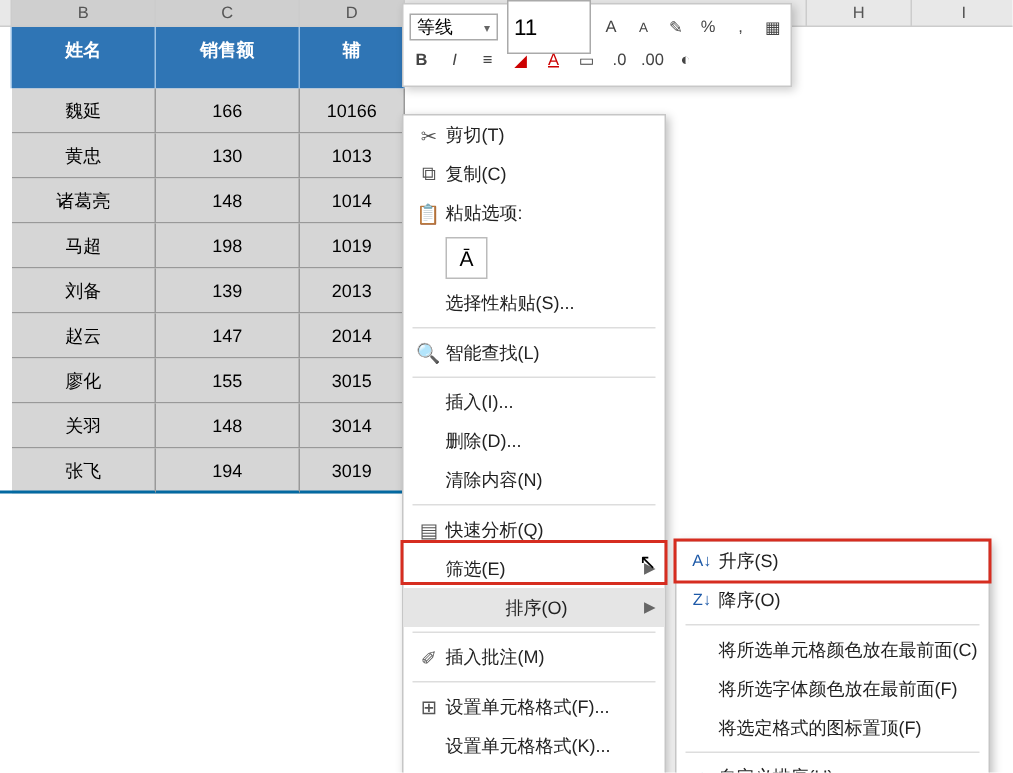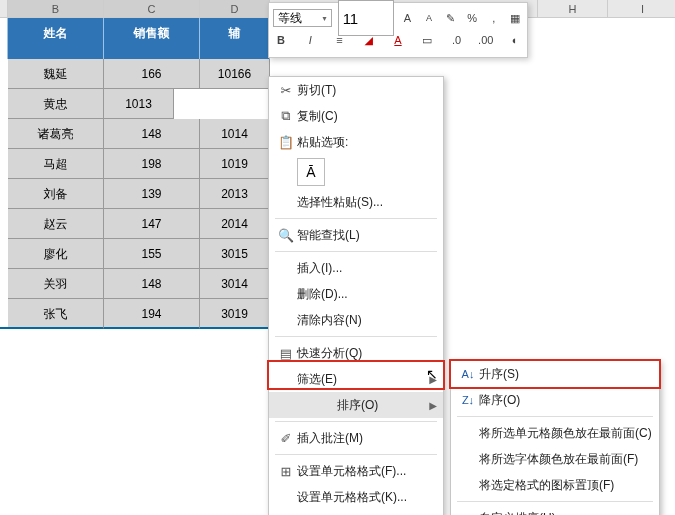--- a/index.html
+++ b/index.html
@@ -14,21 +14,21 @@
 .wH{width:70px;}
 .wI{width:70px;}
 .colhdr .wB,.colhdr .wC,.colhdr .wD{background:#cfcfcf;}
 .thead{display:flex;}
 .thead div{height:41px;background:#2f75b5;color:#fff;font-weight:bold;text-align:center;line-height:30px;border-right:1px solid #9cc2e5;}
 .rows .row{display:flex;}
 .rows .row div{height:30px;border-right:1px solid #999;border-bottom:1px solid #999;text-align:center;line-height:30px;background:#d6d6d6;}
 .rows .row .lead{width:8px;background:#fff;border:none;}
 .rows .row:last-child div{border-bottom:2px solid #0369a1;}
 .mini{position:absolute;top:2px;left:268px;width:260px;height:56px;background:#fff;border:1px solid #c8c8c8;box-shadow:2px 2px 6px rgba(0,0,0,.2);padding:4px;}
-.mini .r{display:flex;align-items:center;gap:6px;height:22px;justify-content:space-between;}
+.mini .r{display:flex;align-items:center;gap:6px;height:22px;}
 .mini input{width:56px;height:36px;border:1px solid #aaa;font-size:15px;padding:0 4px;}
 .mini .ico{width:16px;height:16px;display:flex;align-items:center;justify-content:center;color:#444;font-size:11px;}
 .mini .fontname{width:60px;border:1px solid #aaa;height:18px;font-size:11px;padding:0 4px;display:flex;align-items:center;justify-content:space-between;}
 .mini .dd{font-size:8px;color:#666;}
 .menu{position:absolute;top:76px;left:268px;width:176px;background:#fff;border:1px solid #c6c6c6;box-shadow:2px 2px 6px rgba(0,0,0,.25);}
 .menu .item{display:flex;align-items:center;height:26px;padding:0 6px;position:relative;}
 .menu .item .ic{width:22px;display:flex;justify-content:center;color:#555;font-size:13px;}
 .menu .item .lbl{flex:1;color:#222;}
 .menu .item .arr{color:#666;font-size:10px;}
 .menu .sep{height:1px;background:#ddd;margin:3px 6px;}
@@ -66,20 +66,21 @@
   <div class="rows" id="rows">
       <div class="row">
         <div class="lead"></div>
         <div class="wB">魏延</div>
         <div class="wC">166</div>
         <div class="wD">10166</div>
       </div>
       <div class="row">
         <div class="lead"></div>
         <div class="wB">黄忠</div>
+        <div class="wC">130</div>
         <div class="wD">1013</div>
       </div>
       <div class="row">
         <div class="lead"></div>
         <div class="wB">诸葛亮</div>
         <div class="wC">148</div>
         <div class="wD">1014</div>
       </div>
       <div class="row">
         <div class="lead"></div>

